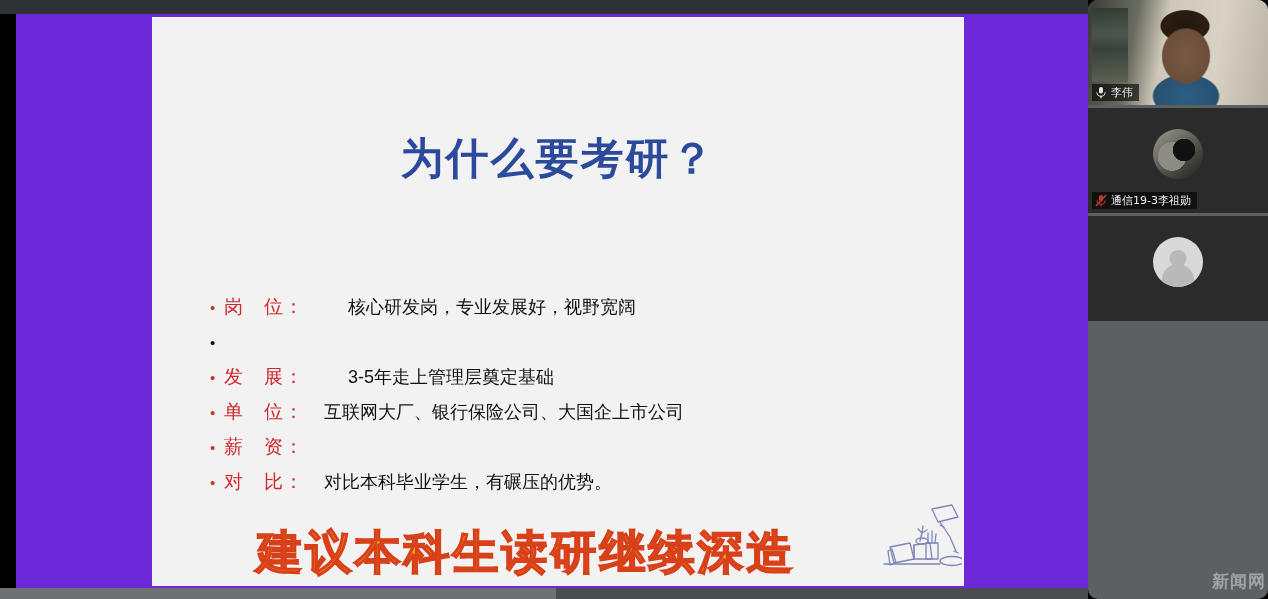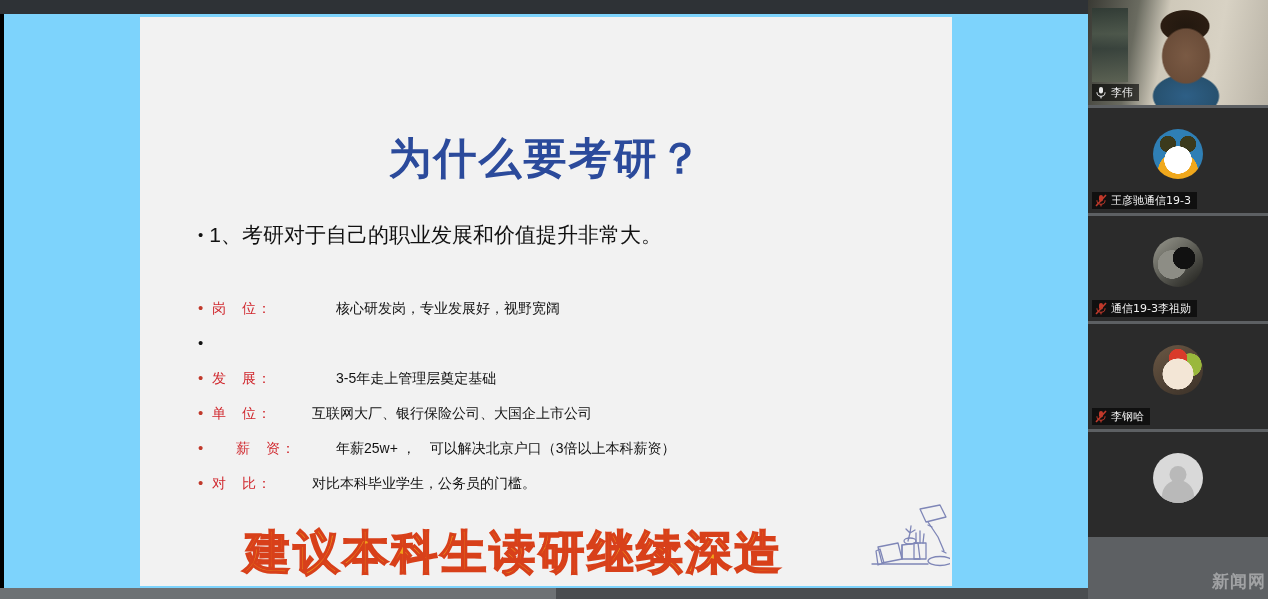--- a/index.html
+++ b/index.html
@@ -9,56 +9,56 @@
   #app{position:relative;width:1268px;height:599px;background:#000;}
 
   
   .topbar{position:absolute;left:0;top:0;width:1088px;height:14px;
           background:#2e3236;}
   .bottombar{position:absolute;left:0;bottom:0;width:1088px;height:11px;
           background:#4a4d50;}
   .bottombar .seg{position:absolute;top:0;height:11px;background:#6d7174;}
 
   
-  .stage{position:absolute;left:4px;top:14px;width:1088px;height:574px;
-         background:#7dd3fc;overflow:hidden;}
+  .stage{position:absolute;left:16px;top:14px;width:1088px;height:574px;
+         background:#6d28d9;overflow:hidden;}
 
   .slide{position:absolute;left:136px;top:3px;width:812px;height:569px;
          background:#f2f2f2;overflow:hidden;}
 
   .slide-title{position:absolute;left:0;top:120px;width:812px;
       text-align:center;color:#2b4a9b;font-size:43px;font-weight:bold;
       letter-spacing:2px;line-height:1;
       font-family:"DejaVu Sans","Liberation Sans",sans-serif;}
 
   .lead{position:absolute;left:58px;top:205px;width:720px;
         color:#111;font-size:21px;line-height:1.2;white-space:nowrap;}
   .lead .bullet{color:#111;font-size:15px;vertical-align:2px;margin-right:6px;}
 
   .rows{position:absolute;left:58px;top:273px;width:740px;}
   .row{display:flex;align-items:baseline;white-space:nowrap;height:35px;}
   .row .bullet{color:#c0392b;font-size:15px;width:14px;flex:0 0 14px;
                line-height:35px;}
   .row.plain .bullet{color:#111;}
-  .row .label{color:#d0262c;font-size:14px;flex:0 0 100px;
+  .row .label{color:#d0262c;font-size:19px;flex:0 0 100px;
               letter-spacing:1px;}
-  .row .val{color:#111;font-size:14px;}
+  .row .val{color:#111;font-size:18px;}
   .row .val.pad{padding-left:24px;}
 
   .banner{position:absolute;left:0;top:512px;width:748px;text-align:center;
       font-size:46px;font-weight:bold;letter-spacing:3px;line-height:1;
       color:#f0a31a;-webkit-text-stroke:1.6px #d8401a;
       font-family:"DejaVu Sans","Liberation Sans",sans-serif;}
 
   .deskart{position:absolute;left:718px;top:486px;width:92px;height:78px;
            opacity:.85;}
 
   
   .filmstrip{position:absolute;left:1088px;top:0;width:180px;height:599px;
-             background:#5d6063;overflow:hidden;}
+             background:#5d6063;overflow:hidden;border-radius:10px;}
   .tile{position:relative;width:180px;height:105px;background:#2b2b2b;
         margin-bottom:3px;overflow:hidden;}
   .tile.active{outline:2px solid #4c8f6d;outline-offset:-2px;}
 
   .webcam{position:absolute;inset:0;
      background:
        radial-gradient(ellipse 40px 46px at 98px 56px,#7a5a44 0%,#6b4d39 58%,rgba(0,0,0,0) 62%),
        radial-gradient(ellipse 46px 30px at 98px 96px,#2e5f86 0%,#27516f 70%,rgba(0,0,0,0) 74%),
        radial-gradient(ellipse 34px 22px at 97px 26px,#22180f 0%,#2b1d12 70%,rgba(0,0,0,0) 74%),
        linear-gradient(100deg,#3a3a34 0%,#6a6b60 26%,#cfc9ba 42%,#d8d2c4 70%,#b9b3a6 100%);}
@@ -113,23 +113,20 @@
 <div id="app">
 
   <div class="topbar"></div>
 
   <div class="stage">
 
     <div class="slide">
 
       <div class="slide-title">为什么要考研？</div>
 
-      <div class="lead">
-        <span class="bullet">•</span><span>1、考研对于自己的职业发展和价值提升非常大。</span>
-      </div>
 
       <div class="rows">
           <div class="row">
             <span class="bullet">•</span>
             <span class="label" style="color: rgb(208, 38, 44);">岗　位：</span>
             <span class="val pad">核心研发岗，专业发展好，视野宽阔</span>
           </div>
           <div class="row plain">
             <span class="bullet">•</span>
             <span class="label" style="color: rgb(17, 17, 17);"></span>
@@ -139,27 +136,26 @@
             <span class="label" style="color: rgb(208, 38, 44);">发　展：</span>
             <span class="val pad">3-5年走上管理层奠定基础</span>
           </div>
           <div class="row">
             <span class="bullet">•</span>
             <span class="label" style="color: rgb(208, 38, 44);">单　位：</span>
             <span class="val">互联网大厂、银行保险公司、大国企上市公司</span>
           </div>
           <div class="row">
             <span class="bullet">•</span>
-            <span class="label" style="color: rgb(208, 38, 44); margin-left: 24px;">薪　资：</span>
-            <span class="val">年薪25w+ ，　可以解决北京户口（3倍以上本科薪资）</span>
+            <span class="label" style="color: rgb(208, 38, 44);">薪　资：</span>
           </div>
           <div class="row">
             <span class="bullet">•</span>
             <span class="label" style="color: rgb(208, 38, 44);">对　比：</span>
-            <span class="val">对比本科毕业学生，公务员的门槛。</span>
+            <span class="val">对比本科毕业学生，有碾压的优势。</span>
           </div>
         </div>
 
       <div class="banner">建议本科生读研继续深造</div>
 
       <svg class="deskart" viewBox="0 0 92 78">
         <g fill="none" stroke="#6b74ad" stroke-width="1.3" stroke-linejoin="round" stroke-linecap="round">
           <path d="M62 6 L82 2 L88 14 L68 19 Z"></path>
           <path d="M70 19 L80 34 M80 34 L86 48 M84 48 L88 50"></path>
           <ellipse cx="82" cy="58" rx="12" ry="4.5"></ellipse>
@@ -193,60 +189,32 @@
             <g fill="#e8e8e8">
               <rect x="4" y="1" width="4" height="6.5" rx="2"></rect>
               <path d="M2.4 6.2 a3.6 3.6 0 0 0 7.2 0 h1 a4.6 4.6 0 0 1 -9.2 0 z"></path>
               <rect x="5.4" y="10" width="1.2" height="2.4"></rect>
             </g>
           </svg>
           <span class="nm">李伟</span>
         </div>
       </div>
       <div class="tile">
-        <div class="avatar av-dog"></div>
-        <div class="namebadge">
-          <svg viewBox="0 0 12 13" class="mic">
-            <g fill="#c0392b">
-              <rect x="4" y="1" width="4" height="6.5" rx="2"></rect>
-              <path d="M2.4 6.2 a3.6 3.6 0 0 0 7.2 0 h1 a4.6 4.6 0 0 1 -9.2 0 z"></path>
-              <rect x="5.4" y="10" width="1.2" height="2.4"></rect>
-            </g>
-            <line x1="1" y1="12" x2="11" y2="1" stroke="#c0392b" stroke-width="1.6"></line>
-          </svg>
-          <span class="nm">王彦驰通信19-3</span>
-        </div>
-      </div>
-      <div class="tile">
         <div class="avatar av-dark"></div>
         <div class="namebadge">
           <svg viewBox="0 0 12 13" class="mic">
             <g fill="#c0392b">
               <rect x="4" y="1" width="4" height="6.5" rx="2"></rect>
               <path d="M2.4 6.2 a3.6 3.6 0 0 0 7.2 0 h1 a4.6 4.6 0 0 1 -9.2 0 z"></path>
               <rect x="5.4" y="10" width="1.2" height="2.4"></rect>
             </g>
             <line x1="1" y1="12" x2="11" y2="1" stroke="#c0392b" stroke-width="1.6"></line>
           </svg>
           <span class="nm">通信19-3李祖勋</span>
         </div>
       </div>
       <div class="tile">
-        <div class="avatar av-chick"></div>
-        <div class="namebadge">
-          <svg viewBox="0 0 12 13" class="mic">
-            <g fill="#c0392b">
-              <rect x="4" y="1" width="4" height="6.5" rx="2"></rect>
-              <path d="M2.4 6.2 a3.6 3.6 0 0 0 7.2 0 h1 a4.6 4.6 0 0 1 -9.2 0 z"></path>
-              <rect x="5.4" y="10" width="1.2" height="2.4"></rect>
-            </g>
-            <line x1="1" y1="12" x2="11" y2="1" stroke="#c0392b" stroke-width="1.6"></line>
-          </svg>
-          <span class="nm">李钢哈</span>
-        </div>
-      </div>
-      <div class="tile">
         <div class="avatar av-default"></div>
       </div>
       <div class="watermark">新闻网</div>
   </div>
 
 </div>
 
 </body></html>

